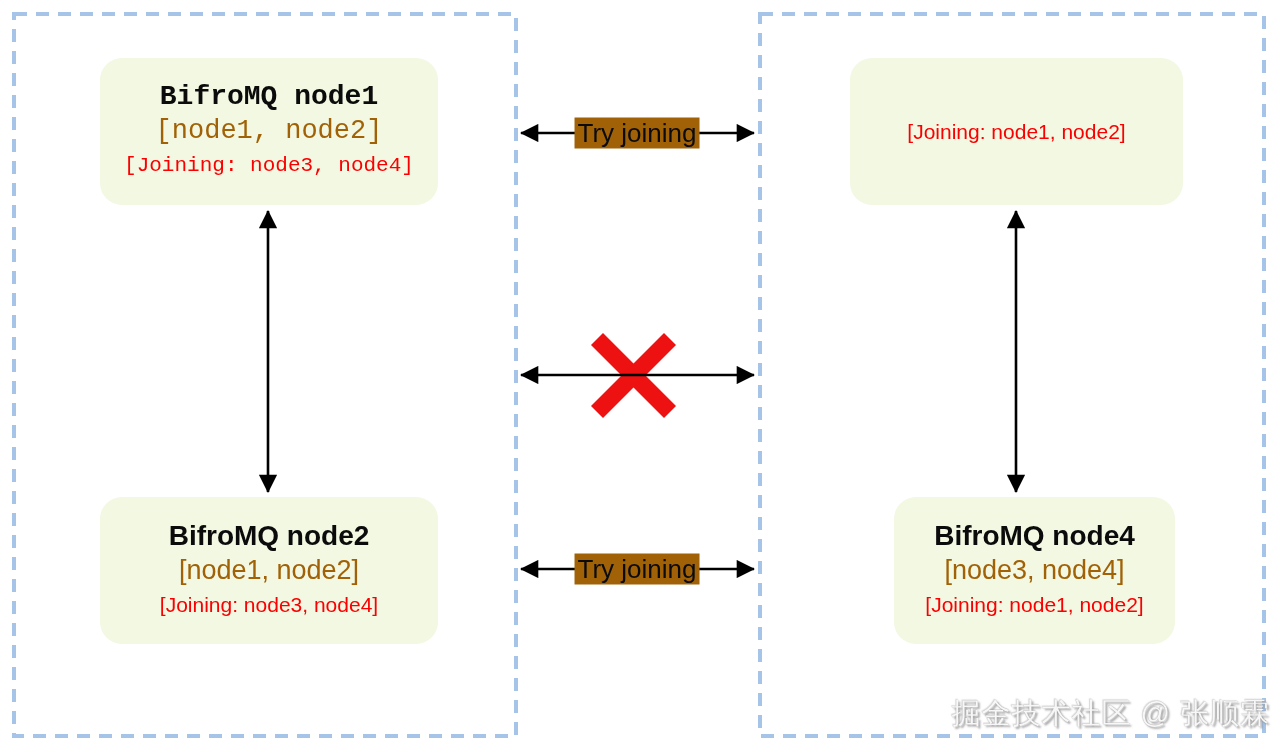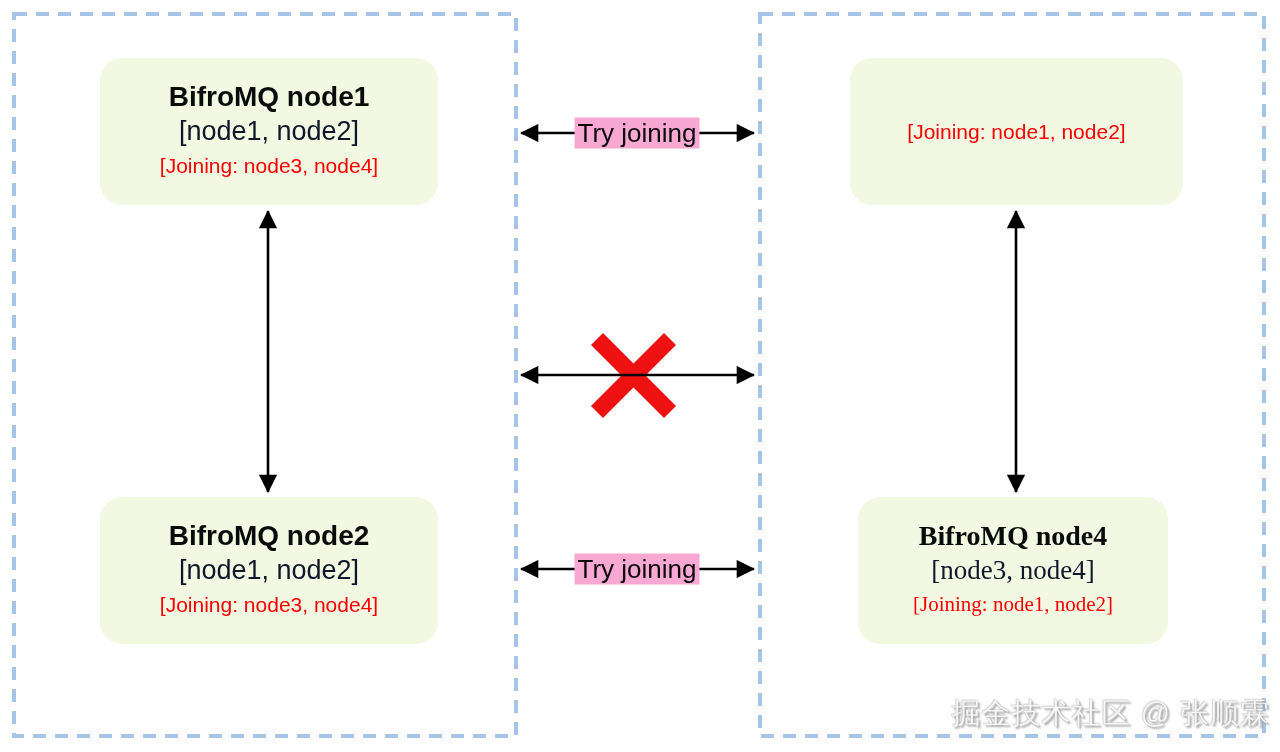--- a/index.html
+++ b/index.html
@@ -34,32 +34,32 @@
     text-align: center;
   }
   .card-title {
     font-size: 28px;
     font-weight: bold;
     color: #0b0b0b;
     line-height: 34px;
   }
   .card-members {
     font-size: 27px;
-    color: #0f172a;
+    color: #a16207;
     line-height: 34px;
   }
   .card-joining {
     font-size: 21px;
     color: #fb0000;
     line-height: 35px;
   }
   .arrow-label {
     position: absolute;
     transform: translate(-50%, -50%);
-    background: #f9a8d4;
+    background: #a16207;
     padding: 0 3px;
     font-size: 26px;
     color: #0b0b0b;
     white-space: nowrap;
   }
   .watermark {
     position: absolute;
     right: 10px;
     top: 694px;
     font-size: 29px;
@@ -95,37 +95,37 @@
     <line x1="521" y1="569" x2="754" y2="569" stroke="#000000" stroke-width="2.6" marker-start="url(#arrowhead)" marker-end="url(#arrowhead)"></line>
 
     <g>
       <line x1="597" y1="339" x2="670" y2="412" stroke="#ee1111" stroke-width="17"></line>
       <line x1="670" y1="339" x2="597" y2="412" stroke="#ee1111" stroke-width="17"></line>
     </g>
 
     <line x1="521" y1="375" x2="754" y2="375" stroke="#000000" stroke-width="2.6" marker-start="url(#arrowhead)" marker-end="url(#arrowhead)"></line>
   </svg>
 
-  <div class="card" style="left:100px; top:58px; width:338px;">
+  <div class="card" style="left:100px; top:58px; width:338px;font-family:Liberation Mono, monospace;">
     <div class="card-title">BifroMQ node1</div>
     <div class="card-members">[node1, node2]</div>
     <div class="card-joining">[Joining: node3, node4]</div>
   </div>
 
   <div class="card" style="left:100px; top:497px; width:338px;">
     <div class="card-title">BifroMQ node2</div>
     <div class="card-members">[node1, node2]</div>
     <div class="card-joining">[Joining: node3, node4]</div>
   </div>
 
   <div class="card" style="left:850px; top:58px; width:333px;">
     <div class="card-joining">[Joining: node1, node2]</div>
   </div>
 
-  <div class="card" style="left:858px; top:497px; width:310px;font-family:Liberation Serif, serif;">
+  <div class="card" style="left:894px; top:497px; width:281px;">
     <div class="card-title">BifroMQ node4</div>
     <div class="card-members">[node3, node4]</div>
     <div class="card-joining">[Joining: node1, node2]</div>
   </div>
 
   <span class="arrow-label" style="left:637px; top:133px;">Try joining</span>
   <span class="arrow-label" style="left:637px; top:569px;">Try joining</span>
 
   <div class="watermark">掘金技术社区 @ 张顺霖</div>
 

